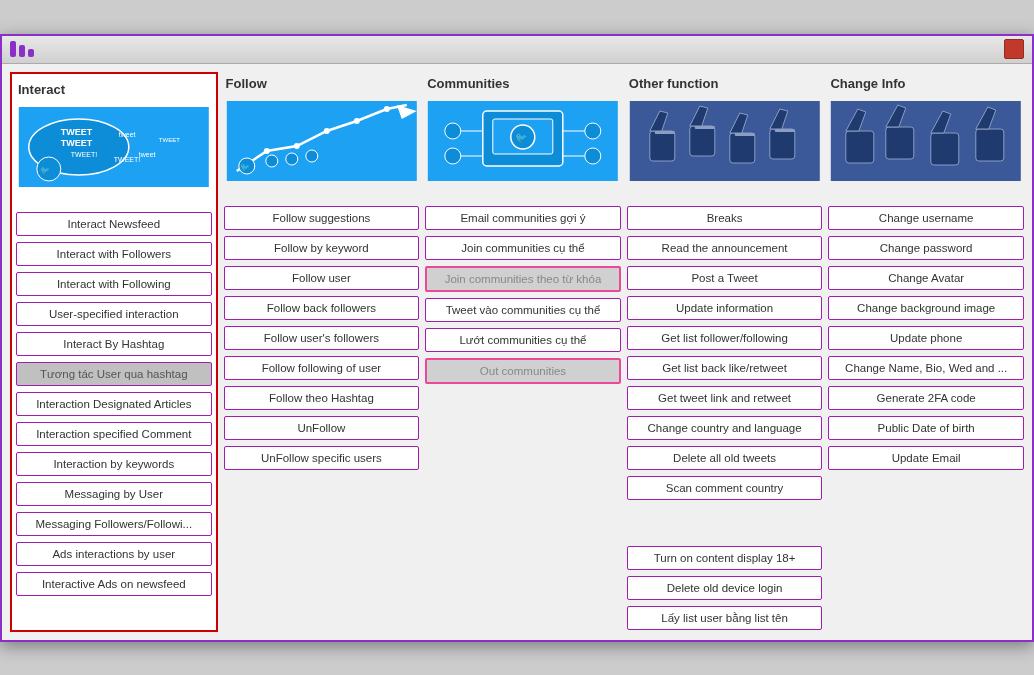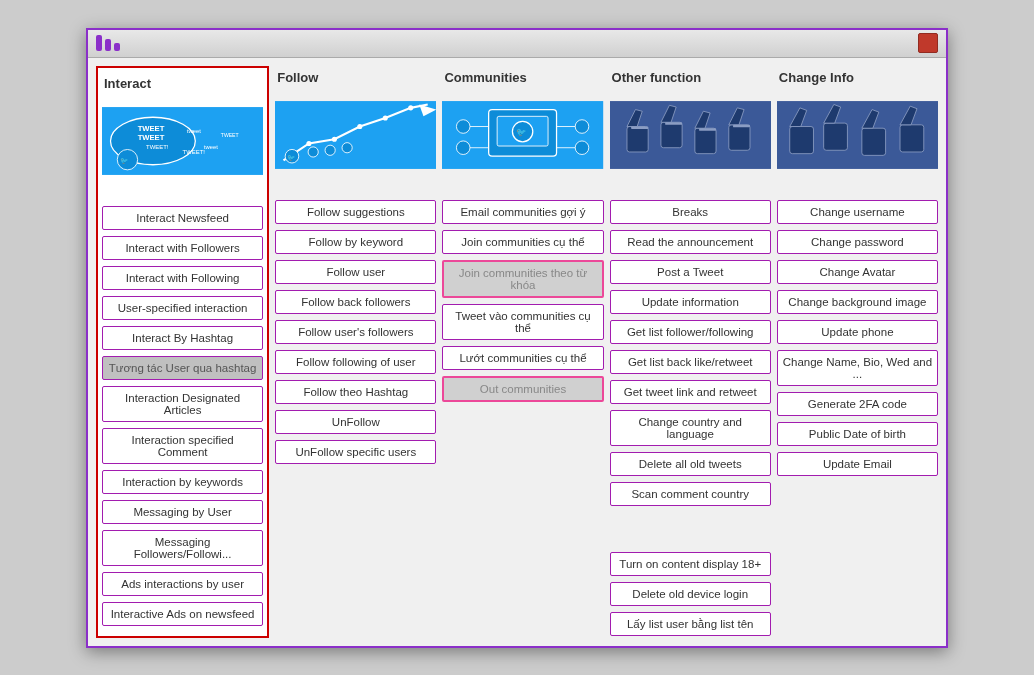--- a/index.html
+++ b/index.html
@@ -6,21 +6,21 @@
     body {
       font-family: Arial, sans-serif;
       font-size: 12px;
       background: #ccc;
       display: flex;
       align-items: center;
       justify-content: center;
       min-height: 100vh;
     }
     .window {
-      width: 862px;
+      width: 1034px;
       background: #f0f0f0;
       border: 2px solid #8b2fc9;
       box-shadow: 0 4px 16px rgba(0,0,0,0.4);
     }
     .titlebar {
       background: linear-gradient(to bottom, #e8e8e8, #d0d0d0);
       border-bottom: 1px solid #aaa;
       display: flex;
       align-items: center;
       justify-content: space-between;

